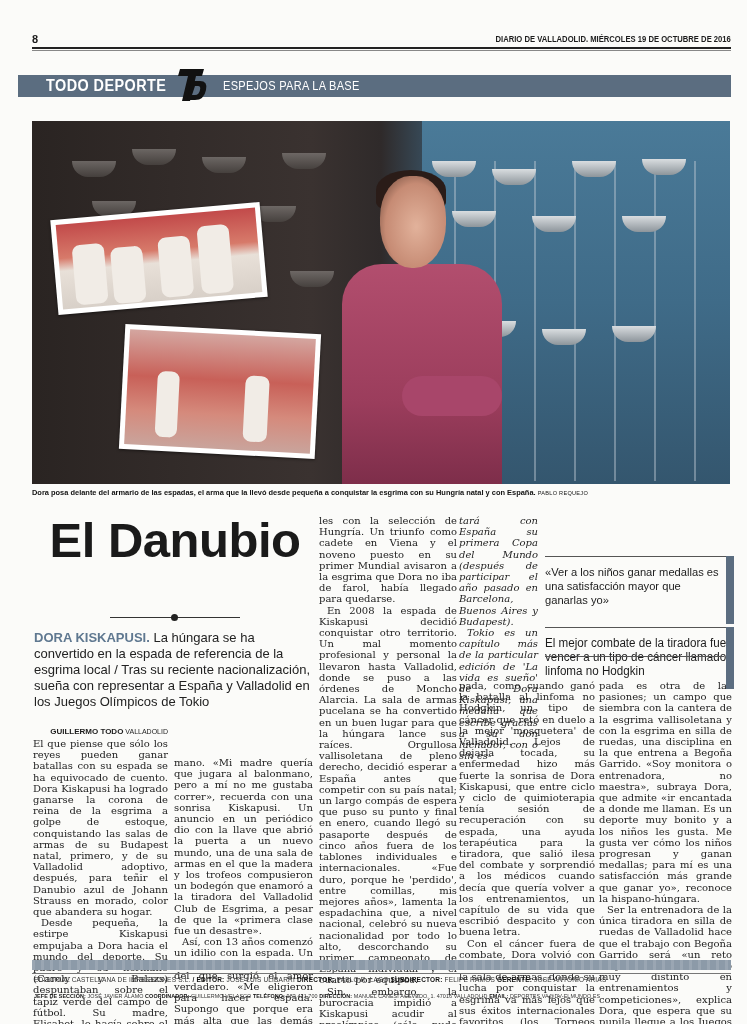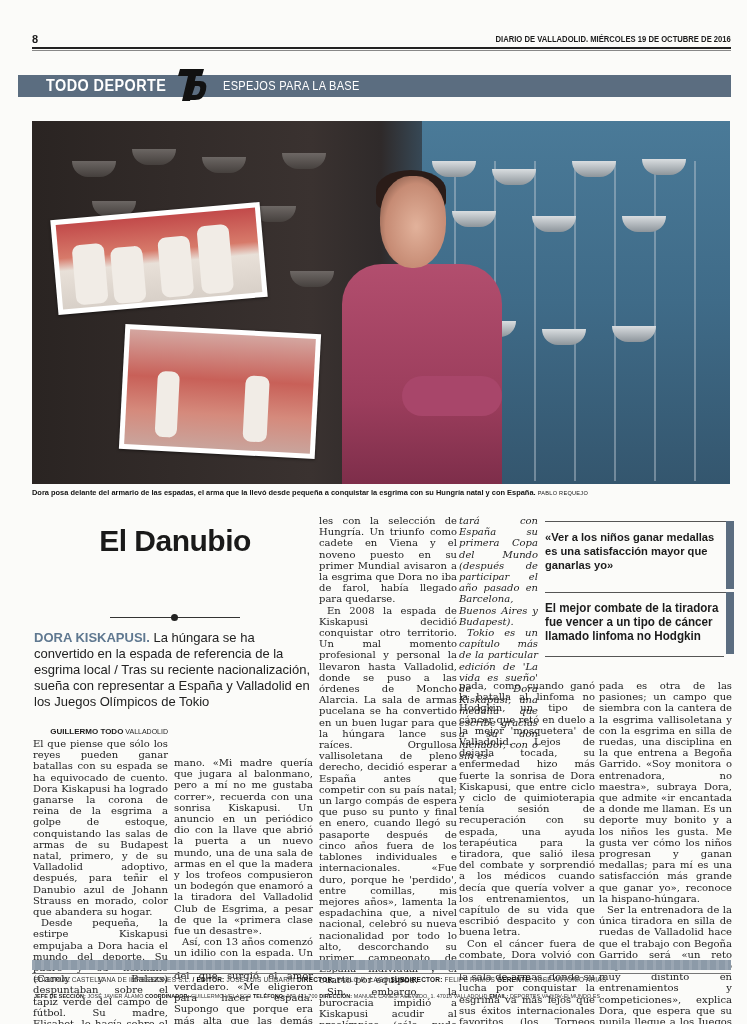--- a/index.html
+++ b/index.html
@@ -43,21 +43,21 @@
   .inset2 { position: absolute; left: 90px; top: 208px; width: 196px; height: 125px; background: #fff; padding: 5px;
      transform: rotate(3deg); box-shadow: 0 1px 3px rgba(0,0,0,0.5); }
   .inset2 .img { width: 100%; height: 100%; background: linear-gradient(180deg, #d4a6a0 0%, #c86058 40%, #d58a7c 70%, #c9a49c 100%); position: relative; }
   .fig { position: absolute; border-radius: 8px; background: #f1ece6; }
 
   .caption { position: absolute; top: 488px; left: 32px; width: 700px; font-family: "Liberation Sans", sans-serif;
      font-weight: bold; font-size: 8px; color: #111; transform: scaleX(0.93); transform-origin: left; white-space: nowrap; }
   .caption .credit { font-weight: normal; font-size: 6px; letter-spacing: 0.3px; }
 
   .headline { position: absolute; top: 520px; left: 40px; width: 270px; text-align: center;
-     font-family: "Liberation Sans", sans-serif; font-weight: bold; font-size: 30px; line-height: 41px; color: #1a1a1a;
+     font-family: "Liberation Sans", sans-serif; font-weight: bold; font-size: 49px; line-height: 41px; color: #1a1a1a;
      letter-spacing: -0.5px; }
   .ornament { position: absolute; top: 617px; left: 110px; width: 130px; height: 1px; background: #333; }
   .ornament .dot { position: absolute; left: 61px; top: -3px; width: 7px; height: 7px; border-radius: 50%; background: #222; }
 
   .standfirst { position: absolute; top: 630px; left: 34px; width: 284px; text-align: left;
      font-family: "Liberation Sans", sans-serif; font-size: 13px; line-height: 16px; color: #222; }
   .standfirst .kick { color: #5f7890; font-weight: bold; }
 
   .byline { position: absolute; top: 727px; left: 34px; width: 134px; text-align: right;
      font-family: "Liberation Sans", sans-serif; font-size: 7px; }
@@ -67,22 +67,22 @@
      color: #222; text-align: justify; hyphens: auto; }
   .col p { text-indent: 0; }
   .col p + p { text-indent: 8px; }
   .c1 { top: 738px; left: 33px; width: 135px; }
   .c2 { top: 757px; left: 174px; width: 139px; }
   .c3 { top: 515px; left: 319px; width: 138px; }
   .c4a { top: 515px; left: 459px; width: 79px; font-style: italic; }
   .c4b { top: 680px; left: 459px; width: 136px; }
   .c5 { top: 680px; left: 599px; width: 133px; }
 
-  .pullbox { position: absolute; left: 545px; width: 187px; font-family: "Liberation Sans", sans-serif; font-weight: bold;
-     color: #1c1c1c; }
+  .pullbox { position: absolute; left: 545px; width: 187px; font-family: "Liberation Sans", sans-serif; font-weight: normal;
+     color: #1c1c1c; margin-top: 35px; }
   .pullbox .topline { height: 1px; background: #555; margin-bottom: 8px; }
   .pullbox .tab { position: absolute; right: -2px; top: 0; width: 8px; background: #5b6d80; }
   .pullbox .txt { font-size: 11.5px; line-height: 14px; transform: scaleX(0.97); transform-origin: left; }
   .pull1 { top: 521px; height: 68px; }
   .pull1 .tab { height: 68px; }
   .pull2 { top: 592px; height: 62px; }
   .pull2 .tab { height: 62px; }
   .pull2 .txt { font-size: 12px; }
   .pullend { position: absolute; top: 656px; left: 545px; width: 179px; height: 1px; background: #555; }
 

